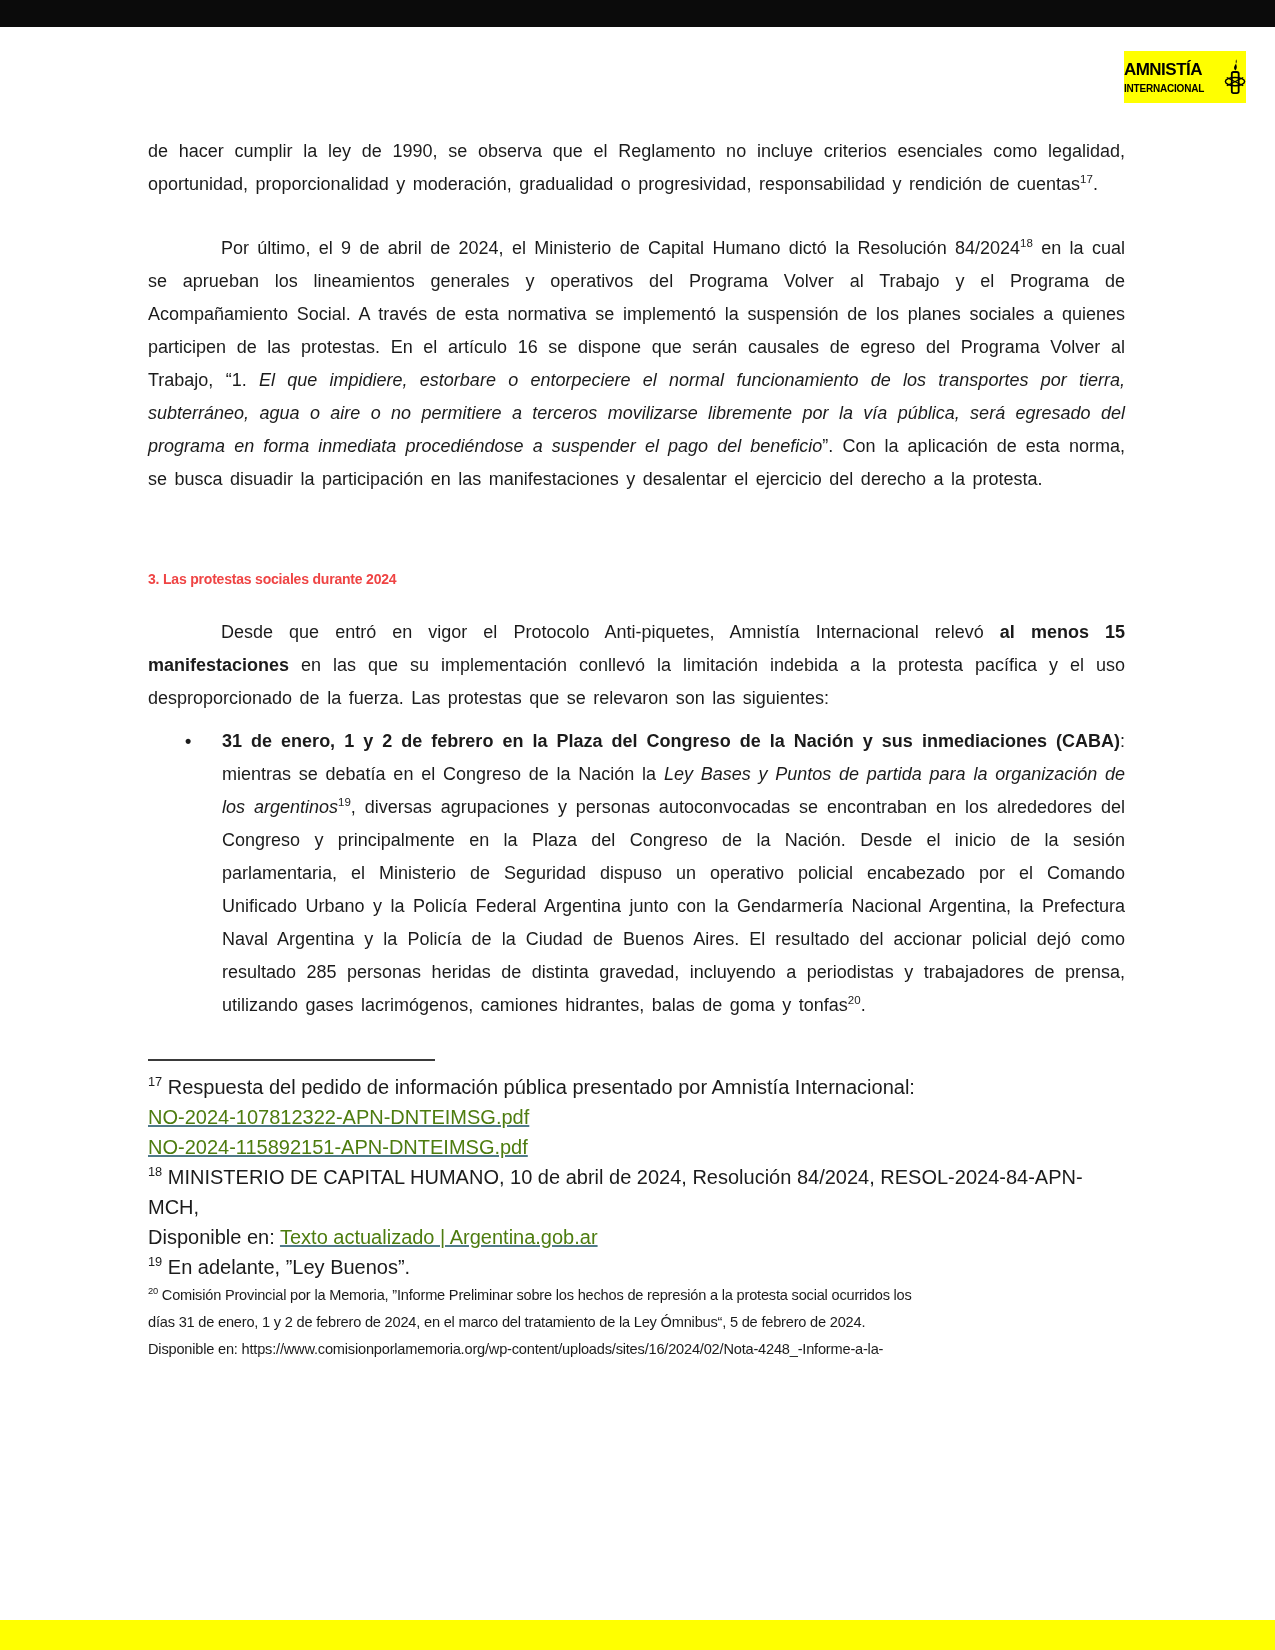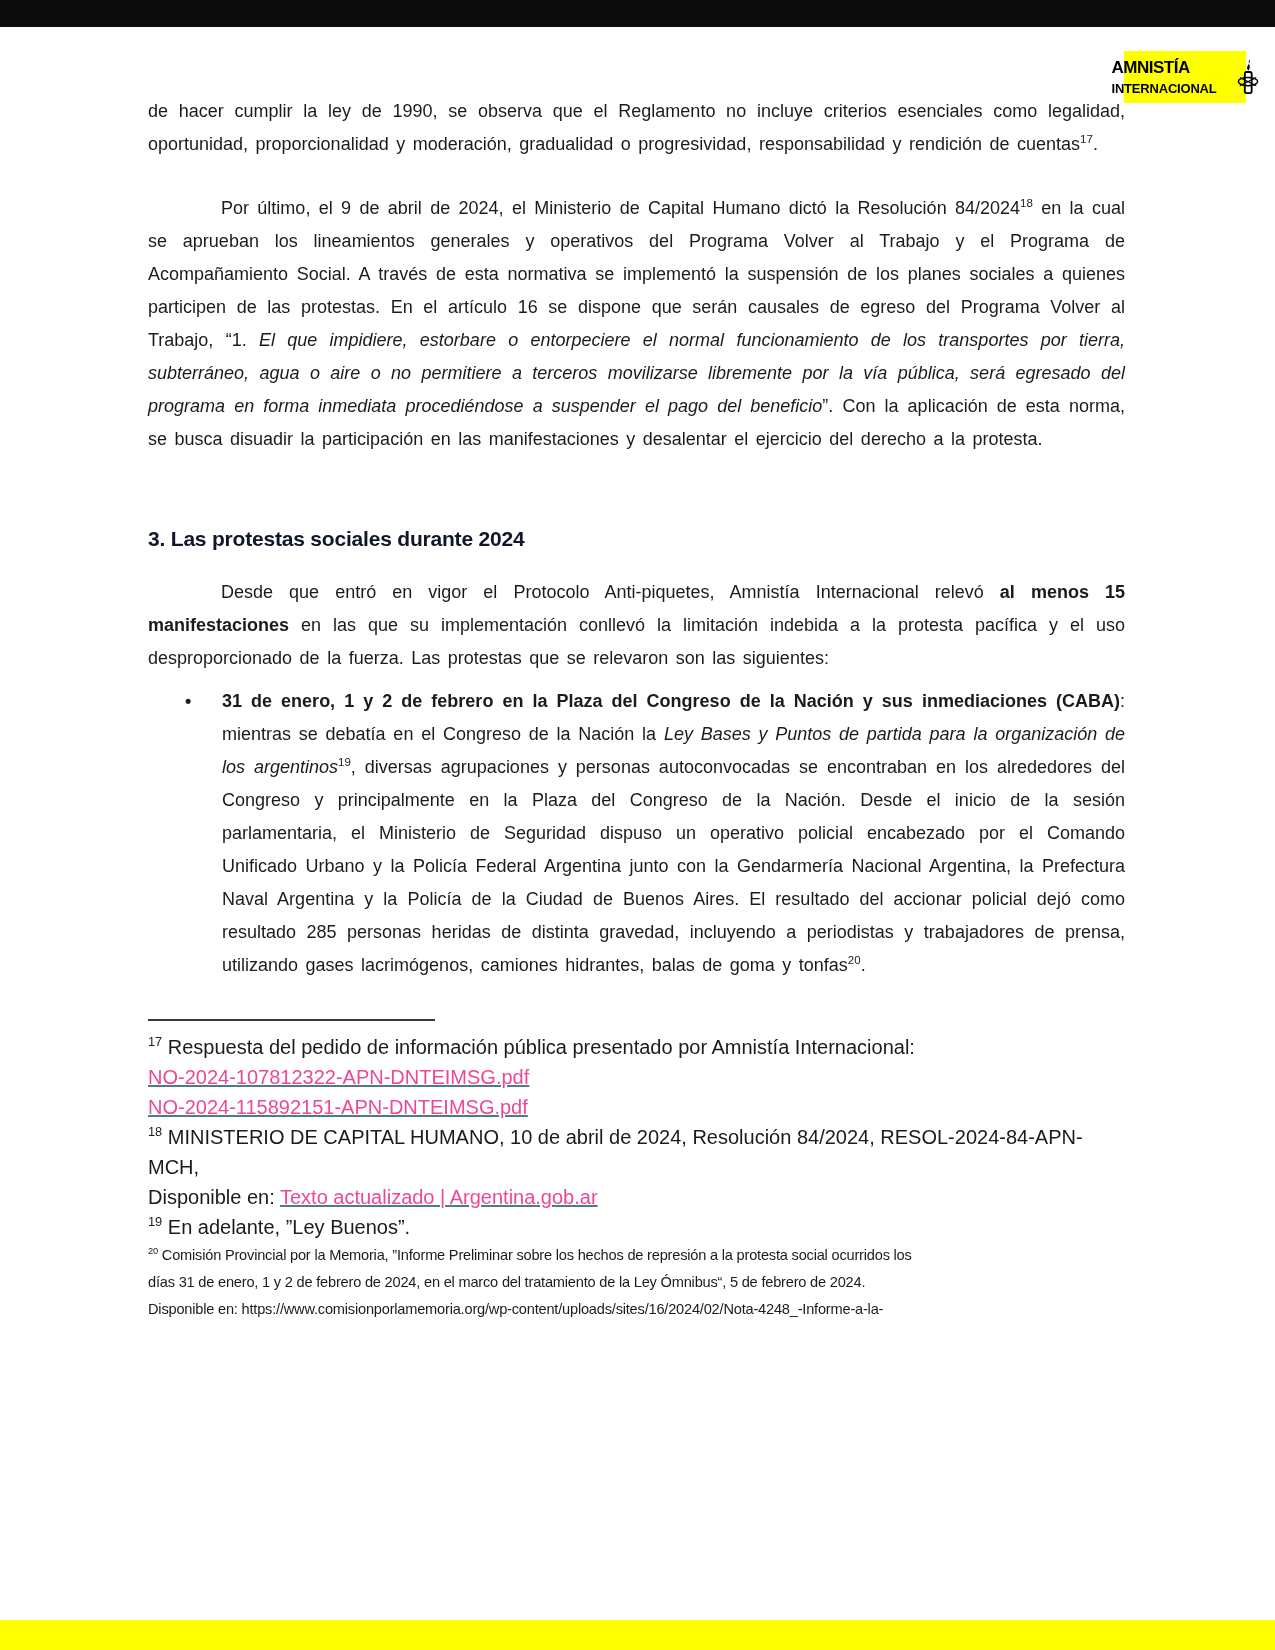--- a/index.html
+++ b/index.html
@@ -10,45 +10,45 @@
   }
   .top-bar{position:absolute;top:0;left:0;width:1275px;height:27px;background:#0b0b0b;}
   .bottom-bar{position:absolute;bottom:0;left:0;width:1275px;height:30px;background:#ffff00;}
 
   .logo-box{
     position:absolute;top:51px;right:29px;width:122px;height:52px;background:#ffff00;
     display:flex;align-items:center;justify-content:center;gap:20px;
   }
   .logo-text{display:flex;flex-direction:column;line-height:1;color:#000;}
   .logo-line1{font-size:17px;font-weight:700;letter-spacing:-0.5px;}
-  .logo-line2{font-size:13px;font-weight:700;letter-spacing:-0.2px;margin-top:6px;}
+  .logo-line2{font-size:10px;font-weight:700;letter-spacing:-0.2px;margin-top:6px;}
   .candle{width:22px;height:38px;flex:none;}
 
   .content{
     position:absolute;top:27px;left:148px;width:977px;
   }
   .para{
     font-size:18px;line-height:33px;text-align:justify;word-spacing:2.5px;
     margin:0;
   }
   .indent{text-indent:73px;}
-  .p1{margin-top:68px;}
+  .p1{margin-top:108px;}
   .p2{margin-top:31px;}
   .section-heading{
-    font-size:21px;font-weight:700;line-height:26px;margin:70px 0 0 0;color:#0f172a;
+    font-size:14px;font-weight:700;line-height:26px;margin:70px 0 0 0;color:#ef4444;
     letter-spacing:-0.2px;
   }
   .p3{margin-top:24px;}
   .bullet-row{display:flex;margin-top:10px;margin-left:37px;}
   .bullet-marker{flex:none;width:37px;font-size:18px;line-height:33px;font-weight:700;}
   .bullet-text{flex:1;}
   .run-b{font-weight:700;}
   .run-i{font-style:italic;}
   sup{font-size:64%;line-height:0;}
-  .run-link{color:#ec4899;text-decoration:underline;text-decoration-color:#4f7a88;cursor:pointer;}
+  .run-link{color:#4d7c0f;text-decoration:underline;text-decoration-color:#4f7a88;cursor:pointer;}
 
   .fn-divider{margin-top:37px;width:287px;height:0;border-top:2px solid #3a3a3a;}
   .footnotes{margin-top:11px;}
   .fn-line{font-size:20px;line-height:30px;}
   .fn-small .fn-line{font-size:14.6px;line-height:27px;letter-spacing:-0.2px;}
 </style>
 </head>
 <body>
 
 <div class="top-bar"></div>

